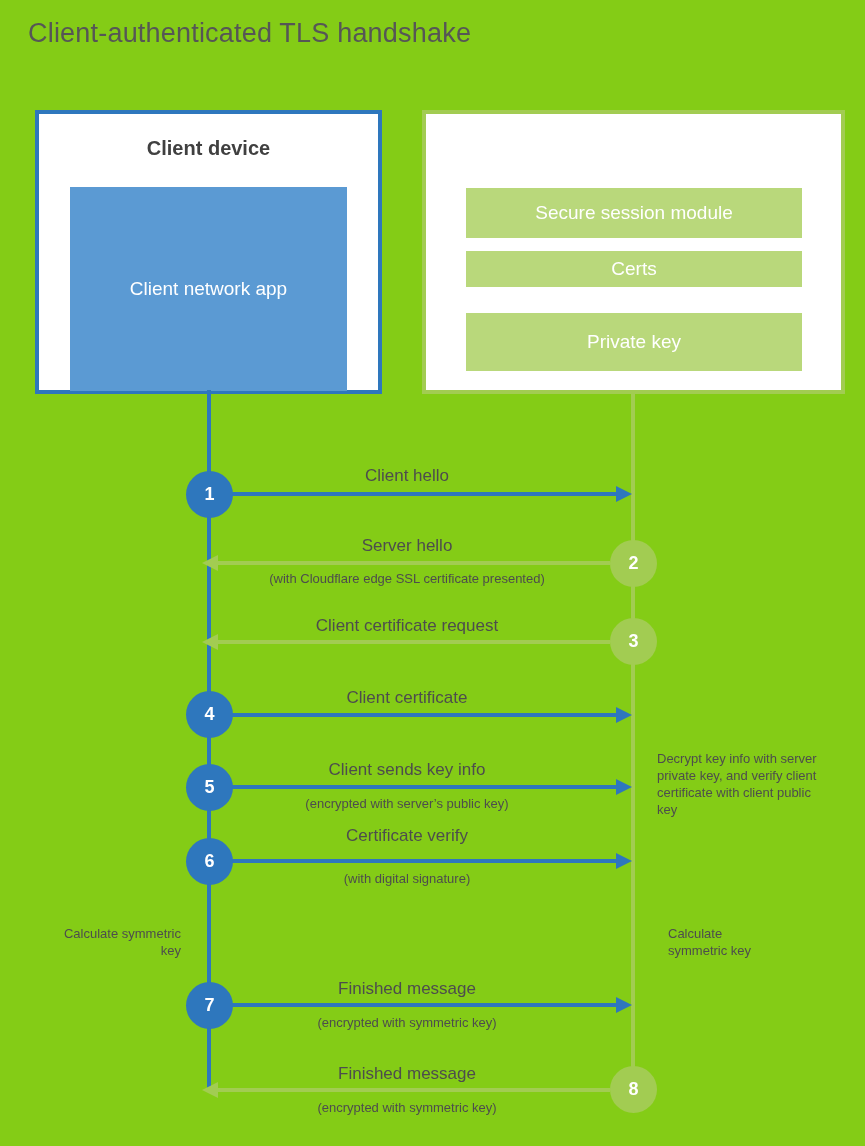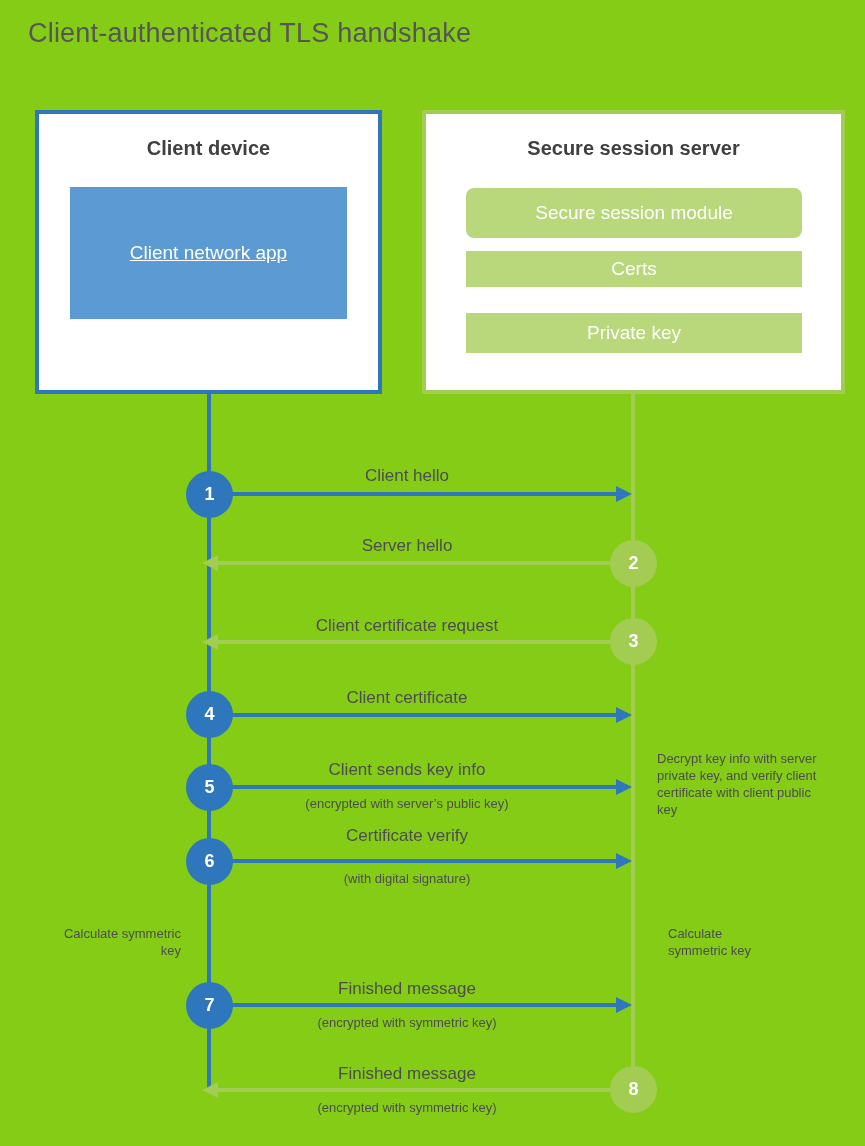--- a/index.html
+++ b/index.html
@@ -40,49 +40,49 @@
 </style>
 </head>
 <body>
 
 <div class="stage">
 
   <div class="page-title">Client-authenticated TLS handshake</div>
 
   <div class="entity-box blue" style="left:35px;top:110px;width:347px;height:284px;"></div>
   <div class="entity-title" style="left:35px;top:137px;width:347px;">Client device</div>
-  <div class="module blue" style="left:70px;top:187px;width:277px;height:132px;text-decoration:underline;">
+  <div class="module blue" style="left:70px;top:187px;width:277px;height:204px;">
     <span style="max-width:180px;line-height:28px;">Client network app</span>
   </div>
 
   <div class="entity-box green" style="left:422px;top:110px;width:423px;height:284px;"></div>
-  <div class="entity-title" style="left:422px;top:137px;width:423px;">Secure session server</div>
-  <div class="module green" style="left:466px;top:188px;width:336px;height:50px;border-radius:8px;">
+  <div class="module green" style="left:466px;top:188px;width:336px;height:50px;">
     <span>Secure session module</span>
   </div>
   <div class="module green" style="left:466px;top:251px;width:336px;height:36px;">
     <span>Certs</span>
   </div>
-  <div class="module green" style="left:466px;top:313px;width:336px;height:40px;text-align:center;">
+  <div class="module green" style="left:466px;top:313px;width:336px;height:58px;text-align:center;">
     <span>Private key</span>
   </div>
 
   <div class="vline blue" style="left:207px;top:390px;height:700px;"></div>
   <div class="vline green" style="left:631px;top:390px;height:700px;"></div>
 
   <div class="msg-label" style="top:466px;">Client hello</div>
   <div class="hline blue" style="left:231px;top:492px;width:385px;"></div>
   <div class="head right" style="left:616px;top:486px;"></div>
   <div class="circle blue" style="left:186px;top:471px;">
     <span>1</span>
   </div>
 
   <div class="msg-label" style="top:536px;">Server hello</div>
   <div class="hline green" style="left:218px;top:561px;width:392px;"></div>
   <div class="head left" style="left:202px;top:555px;"></div>
+  <div class="msg-sub" style="top:571px;">(with Cloudflare edge SSL certificate presented)</div>
   <div class="circle green" style="left:610px;top:540px;">
     <span>2</span>
   </div>
 
   <div class="msg-label" style="top:616px;">Client certificate request</div>
   <div class="hline green" style="left:218px;top:640px;width:392px;"></div>
   <div class="head left" style="left:202px;top:634px;"></div>
   <div class="circle green" style="left:610px;top:618px;">
     <span>3</span>
   </div>

